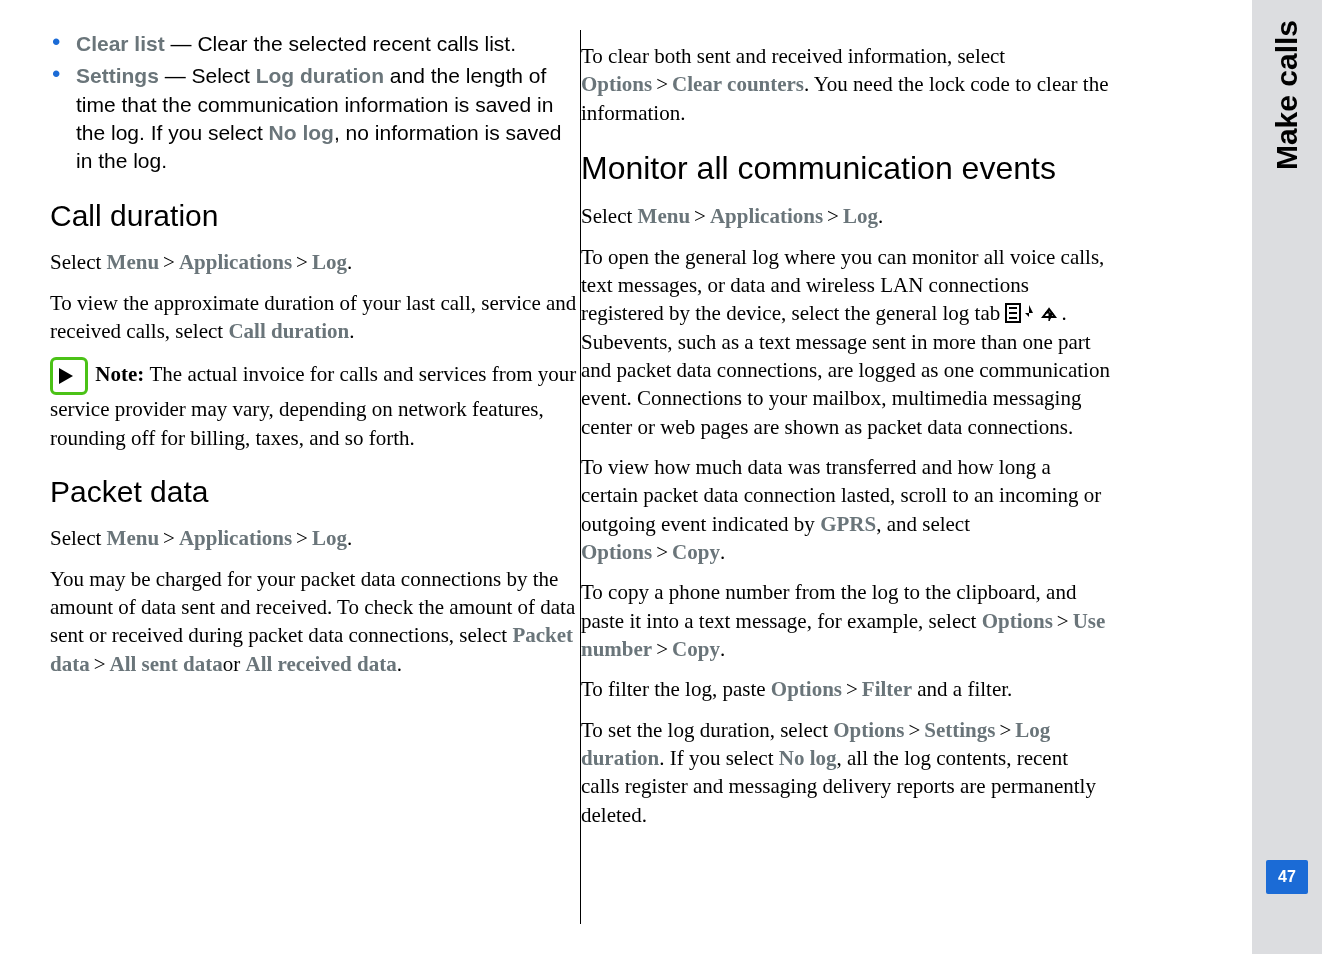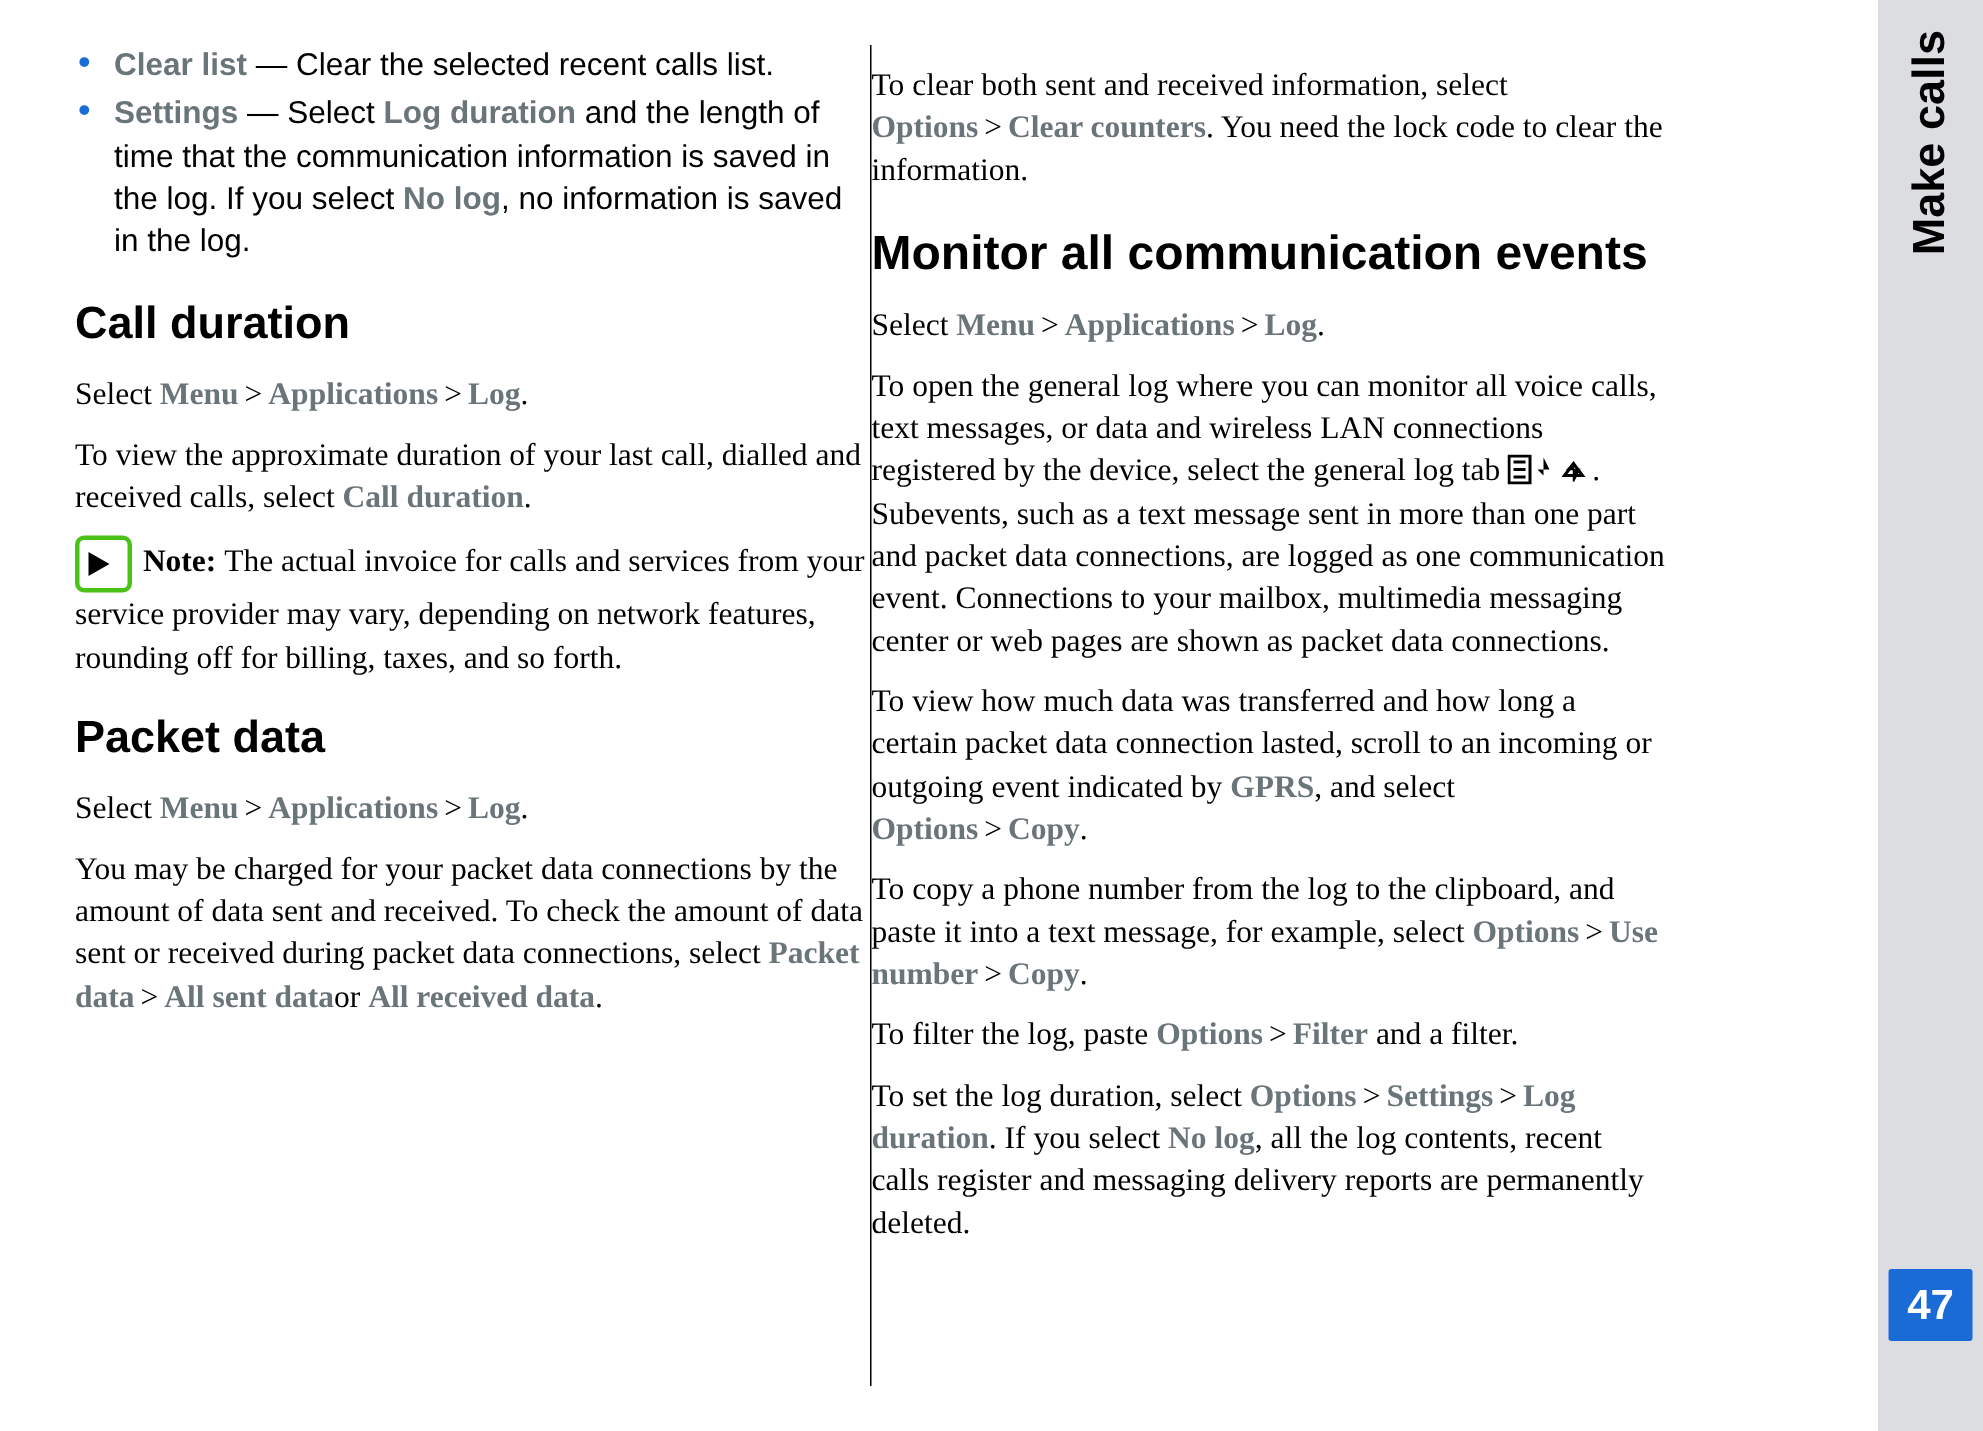--- a/index.html
+++ b/index.html
@@ -24,21 +24,21 @@
     font-size: 21px;
     line-height: 1.35;
   }
   .col p { margin: 12px 0; font-family: Liberation Serif, serif; }
   .bold-option {
     font-weight: 700;
     color: #6a757a;
   }
   h2 {
     font-size: 30px;
-    font-weight: 700;
+    font-weight: 400;
     margin: 20px 0 8px 0;
   }
   h2.big {
     font-size: 32px;
   }
   ul {
     list-style: none;
     padding-left: 26px;
     margin: 0 0 14px 0;
   }
@@ -107,21 +107,21 @@
   .sidebar .label {
     writing-mode: vertical-rl;
     transform: rotate(180deg);
     font-size: 30px;
     font-weight: 700;
     color: #000;
   }
   .sidebar .pagenum {
     background: #1b6bd6;
     color: #fff;
-    font-size: 28px;
+    font-size: 16px;
     font-weight: 700;
     padding: 8px 12px;
     border-radius: 2px;
   }
 </style>
 </head>
 <body>
 
 <div class="page">
   <div class="col">
@@ -132,21 +132,21 @@
       <li>
         <span class="bold-option">Settings</span><span>  —  Select </span><span class="bold-option">Log duration</span><span> and the length of time that the communication information is saved in the log. If you select </span><span class="bold-option">No log</span><span>, no information is saved in the log.</span>
       </li>
     </ul>
 
     <h2>Call duration</h2>
     <p>
       <span>Select </span><span class="bold-option">Menu</span><span class="gt">&gt;</span><span class="bold-option">Applications</span><span class="gt">&gt;</span><span class="bold-option">Log</span>.
     </p>
     <p>
-      <span>To view the approximate duration of your last call, dialled and received calls, select </span><span class="bold-option">Call duration</span>.
+      <span>To view the approximate duration of your last call, service and received calls, select </span><span class="bold-option">Call duration</span>.
     </p>
     <p>
       <span class="note-icon"></span>
       <strong>Note:  </strong><span>The actual invoice for calls and services from your service provider may vary, depending on network features, rounding off for billing, taxes, and so forth.</span>
     </p>
 
     <h2>Packet data</h2>
     <p>
       <span>Select </span><span class="bold-option">Menu</span><span class="gt">&gt;</span><span class="bold-option">Applications</span><span class="gt">&gt;</span><span class="bold-option">Log</span>.
     </p>

